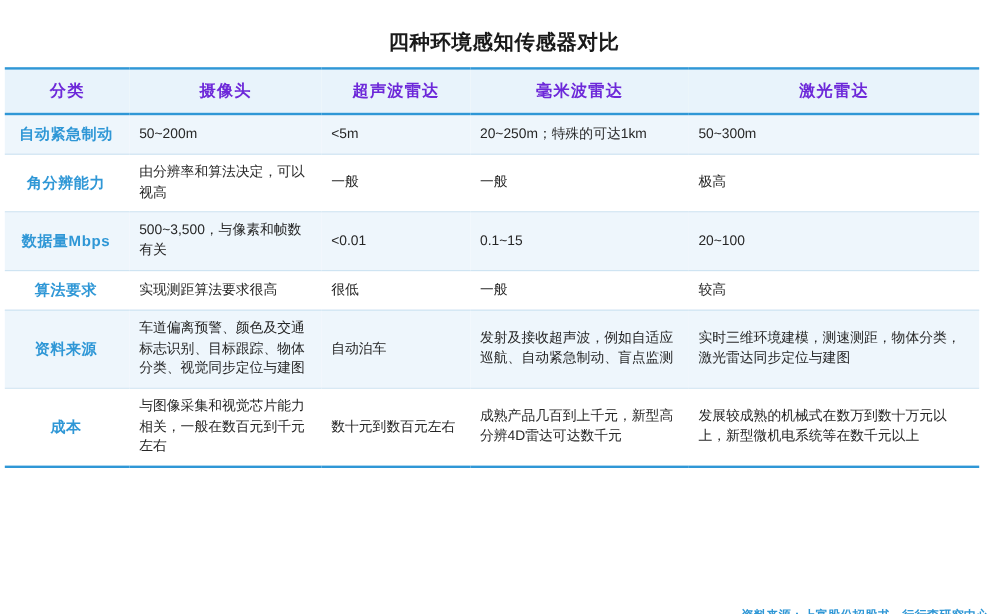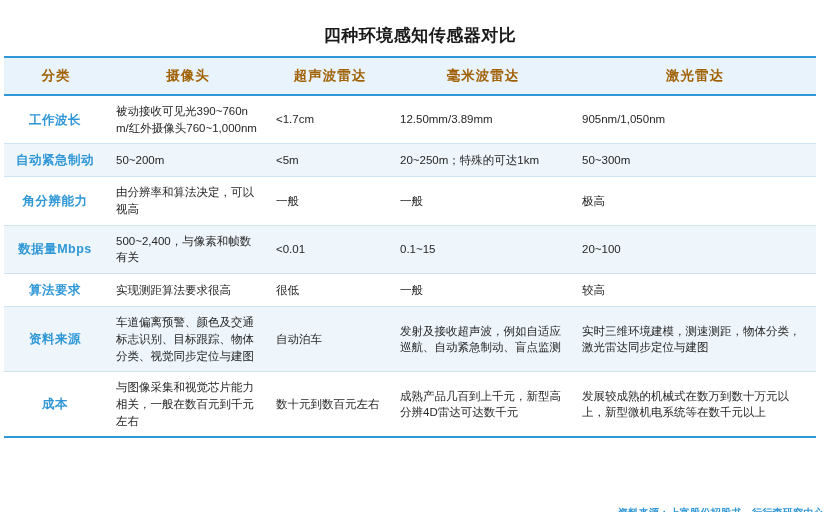--- a/index.html
+++ b/index.html
@@ -37,21 +37,21 @@
     font-size: 11.5px;
   }
   table.cmp col.c0 { width: 104px; }
   table.cmp col.c1 { width: 160px; }
   table.cmp col.c2 { width: 124px; }
   table.cmp col.c3 { width: 182px; }
   table.cmp col.c4 { width: 242px; }
 
   thead th {
     background: #e8f3fb;
-    color: #a16207;
+    color: #6d28d9;
     font-size: 13.5px;
     font-weight: bold;
     text-align: center;
     padding: 9px 6px;
     border-top: 2px solid #2f97d6;
     border-bottom: 2px solid #2f97d6;
     letter-spacing: 1px;
   }
   tbody td {
     vertical-align: middle;
@@ -101,44 +101,37 @@
     <thead>
       <tr>
         <th>分类</th>
         <th>摄像头</th>
         <th>超声波雷达</th>
         <th>毫米波雷达</th>
         <th>激光雷达</th>
       </tr>
     </thead>
     <tbody>
-      <tr class="odd">
-        <td class="cat">工作波长</td>
-        <td class="val">被动接收可见光390~760nm/红外摄像头760~1,000nm</td>
-        <td class="val">&lt;1.7cm</td>
-        <td class="val">12.50mm/3.89mm</td>
-        <td class="val">905nm/1,050nm</td>
-      </tr>
       <tr class="even">
         <td class="cat">自动紧急制动</td>
         <td class="val">50~200m</td>
         <td class="val">&lt;5m</td>
         <td class="val">20~250m；特殊的可达1km</td>
         <td class="val">50~300m</td>
       </tr>
       <tr class="odd">
         <td class="cat">角分辨能力</td>
         <td class="val">由分辨率和算法决定，可以视高</td>
         <td class="val">一般</td>
         <td class="val">一般</td>
         <td class="val">极高</td>
       </tr>
       <tr class="even">
         <td class="cat">数据量Mbps</td>
-        <td class="val">500~2,400，与像素和帧数有关</td>
+        <td class="val">500~3,500，与像素和帧数有关</td>
         <td class="val">&lt;0.01</td>
         <td class="val">0.1~15</td>
         <td class="val">20~100</td>
       </tr>
       <tr class="odd">
         <td class="cat">算法要求</td>
         <td class="val">实现测距算法要求很高</td>
         <td class="val">很低</td>
         <td class="val">一般</td>
         <td class="val">较高</td>

